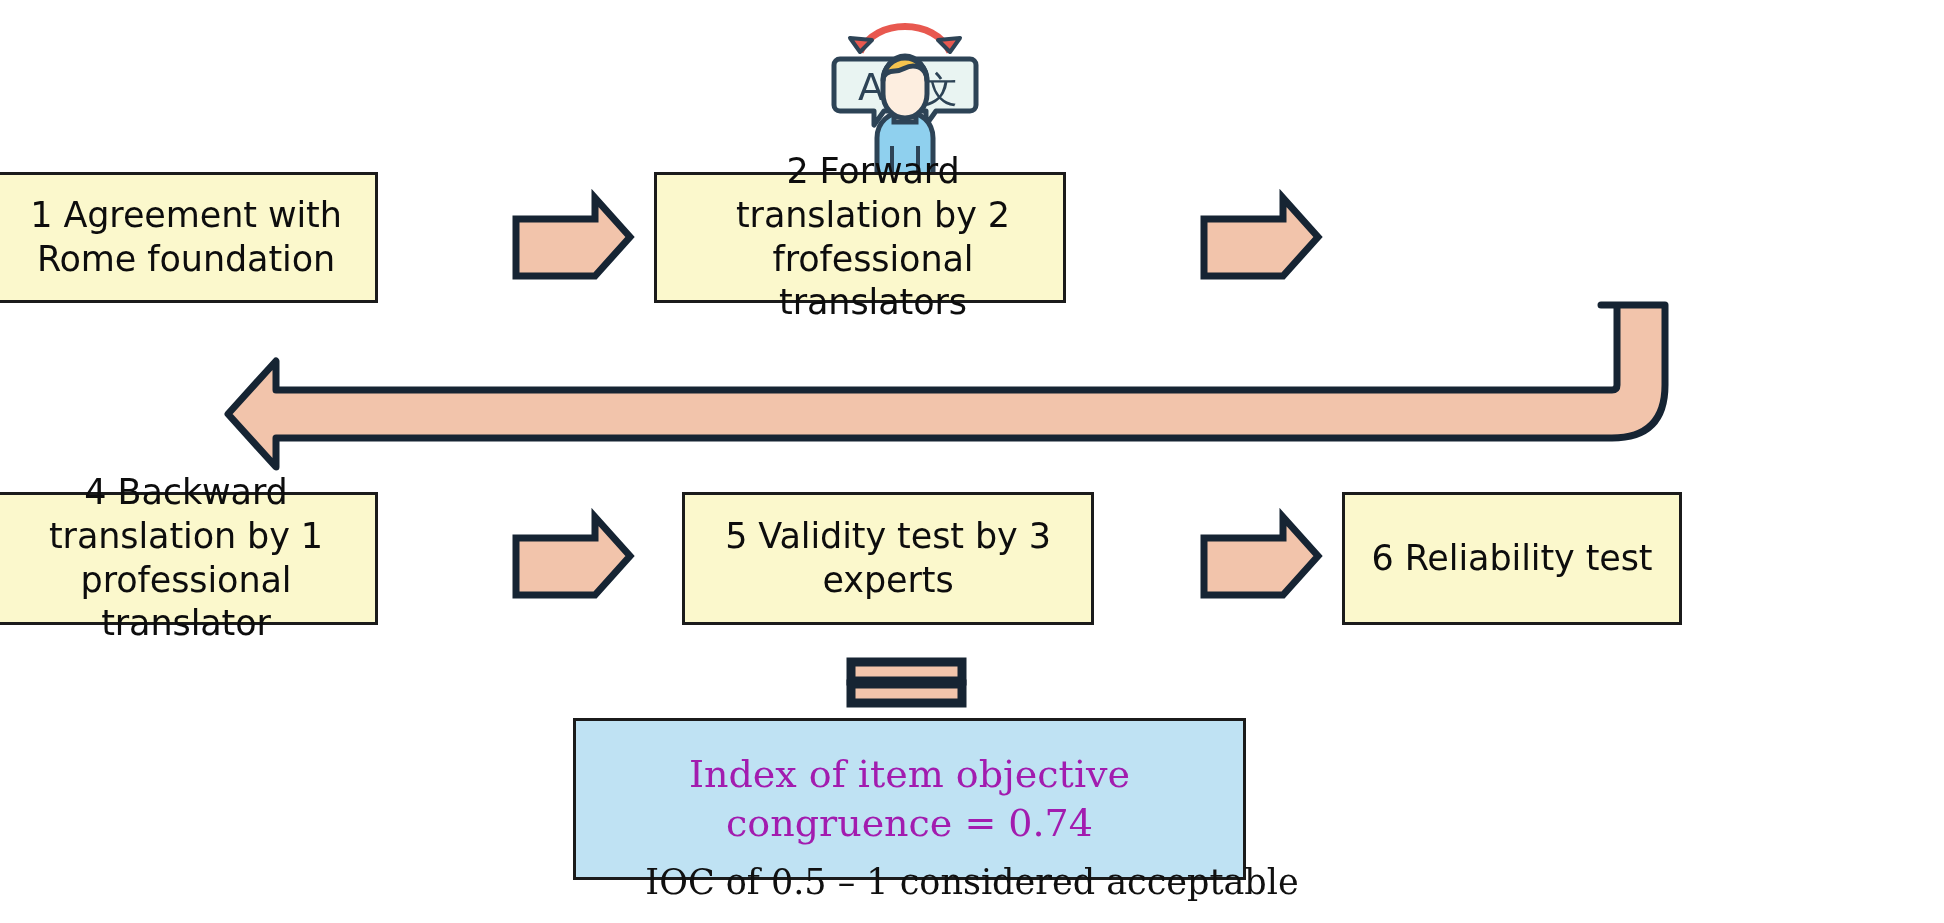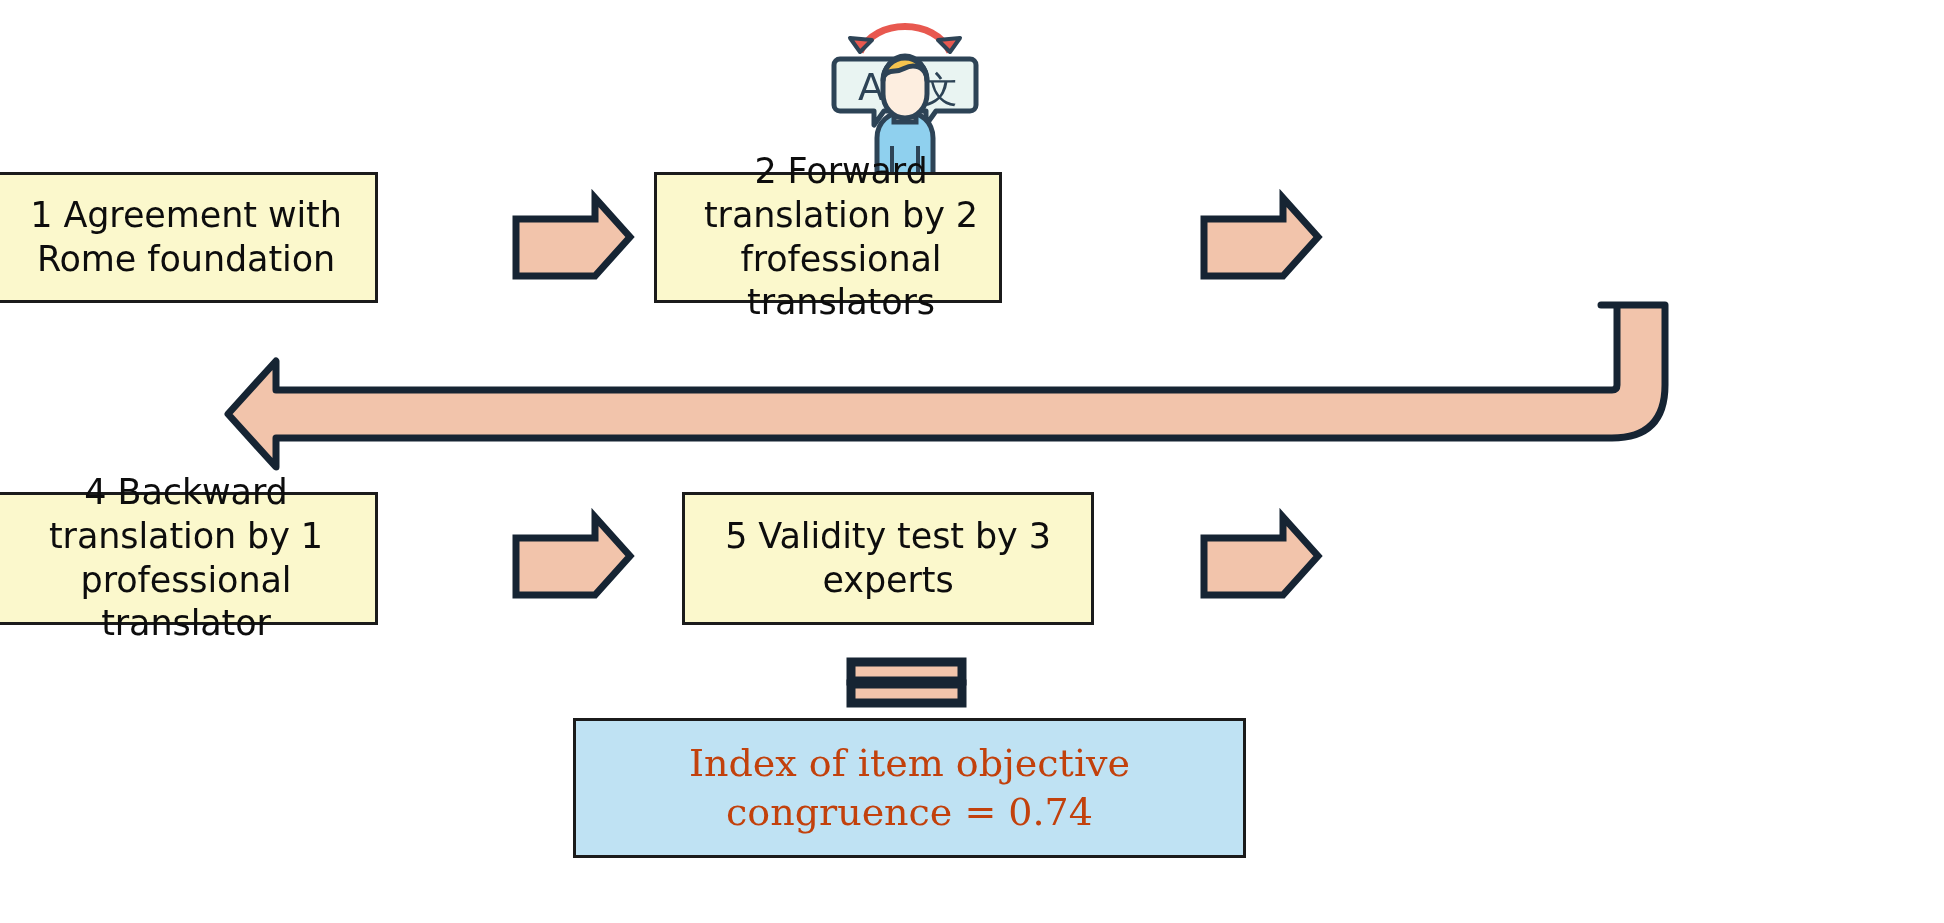--- a/index.html
+++ b/index.html
@@ -32,41 +32,41 @@
     color: #0d0d0d;
     font-size: 35px;
     line-height: 1.25;
     padding: 6px 14px;
     letter-spacing: -0.1px;
   }
   .pbox .txt { display: block; width: 100%; }
 
   
   #box1 { left: -6px;   top: 172px; width: 384px;  height: 131px; }
-  #box2 { left: 654px;  top: 172px; width: 348px;  height: 131px; padding-left: 40px; }
+  #box2 { left: 654px;  top: 172px; width: 412px;  height: 131px; padding-left: 40px; }
   #box3 { left: 1342px; top: 172px; width: 590px;  height: 131px; }
   #box4 { left: -6px;   top: 492px; width: 384px;  height: 133px; }
   #box5 { left: 654px;  top: 492px; width: 412px;  height: 133px; margin-left: 28px; }
   #box6 { left: 1342px; top: 492px; width: 340px;  height: 133px; }
 
   
   #bluebox {
     position: absolute;
     left: 573px;
     top: 718px;
     width: 673px;
-    height: 140px;
+    height: 162px;
     box-sizing: border-box;
     background: #bfe2f3;
     border: 3px solid #1b1b1b;
     display: flex;
     align-items: center;
     justify-content: center;
     text-align: center;
-    color: #c2410c;
+    color: #a21caf;
     font-size: 38px;
     line-height: 1.3;
     font-family: "DejaVu Serif", serif;
   }
 
   
   #caption {
     position: absolute;
     left: 0;
     top: 862px;
@@ -148,25 +148,29 @@
   <div class="pbox" id="box2">
     <span class="txt">2 Forward translation by 2 frofessional translators</span>
   </div>
 
   <div class="pbox" id="box4">
     <span class="txt">4 Backward translation by 1 professional translator</span>
   </div>
   <div class="pbox" id="box5">
     <span class="txt">5 Validity test by 3 experts</span>
   </div>
+  <div class="pbox" id="box6">
+    <span class="txt">6 Reliability test</span>
+  </div>
 
   <div id="bluebox">
     <span class="txt">Index of item objective congruence = 0.74</span>
   </div>
 
+  <div id="caption">IOC of 0.5 – 1 considered acceptable</div>
 
   <svg id="arrows" viewBox="0 0 1944 923">
 
     <polygon class="flowarrow" points="516,219 595,219 595,198 630,237 595,276 516,276 516,255"></polygon>
 
     <polygon class="flowarrow" points="1204,219 1283,219 1283,198 1318,237 1283,276 1204,276 1204,255"></polygon>
 
     <path class="returnarrow" d="M1601,305
              L1665,305
              L1665,385

